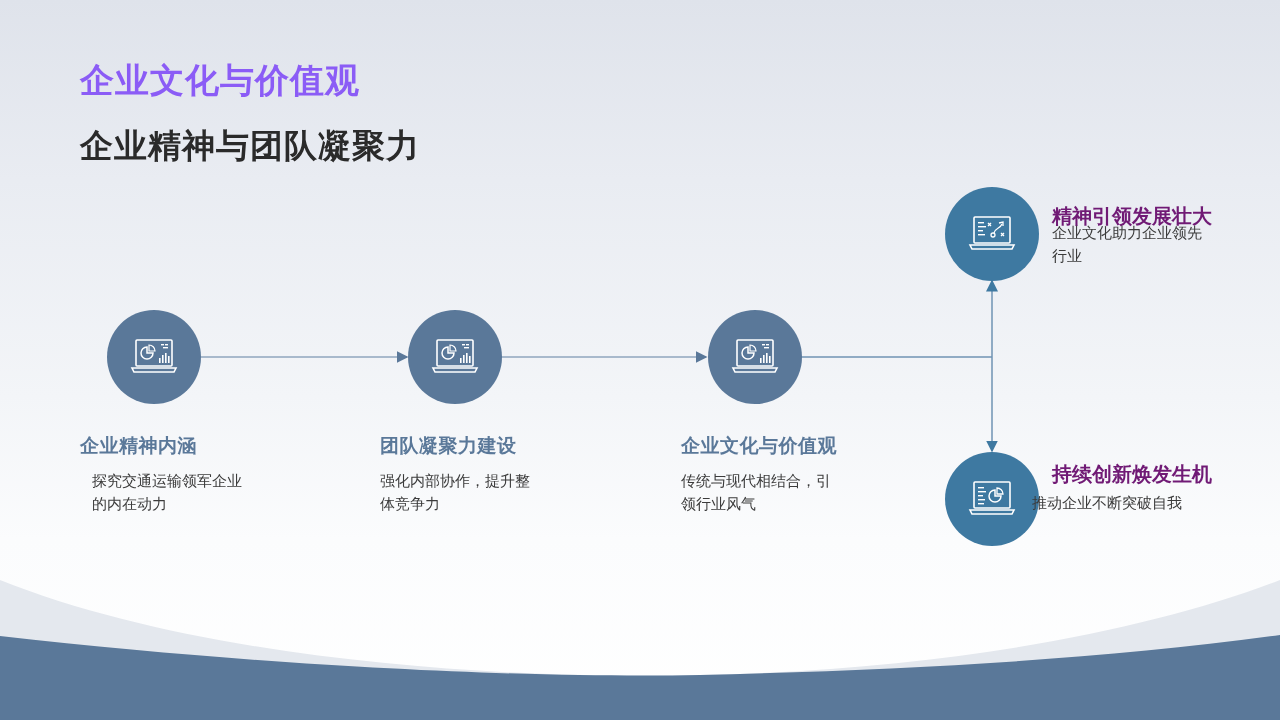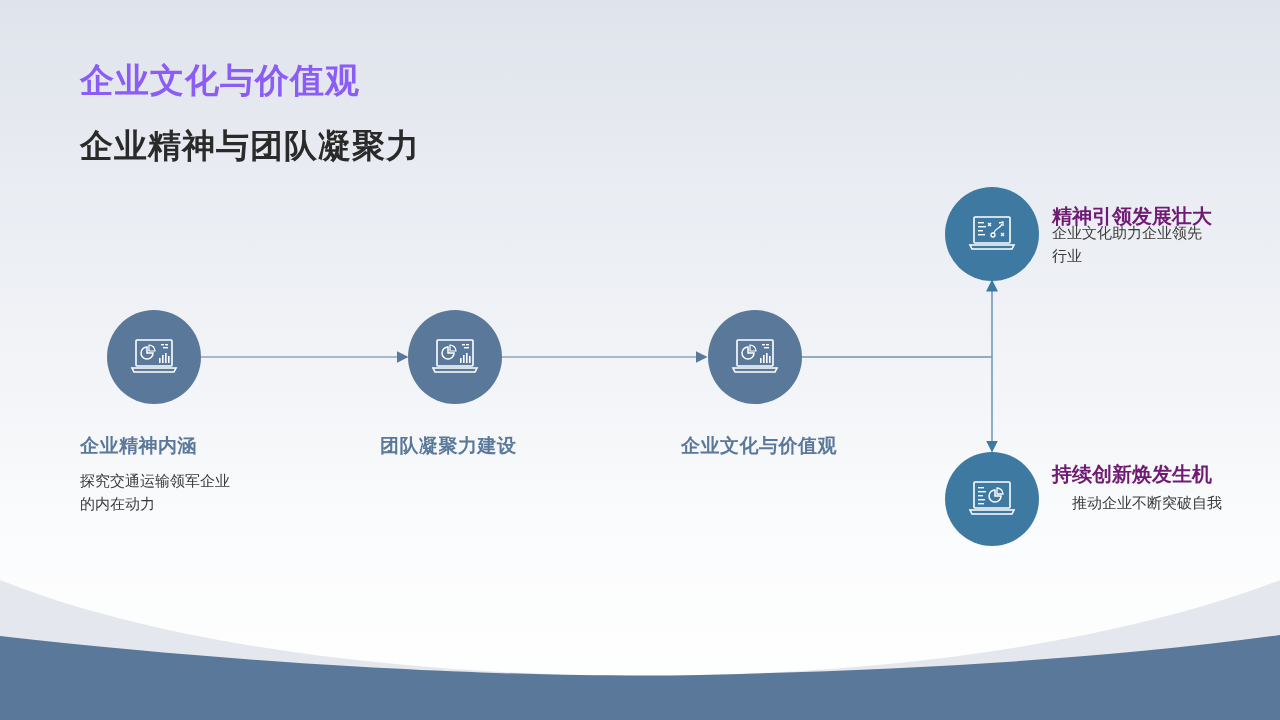--- a/index.html
+++ b/index.html
@@ -74,55 +74,57 @@
       <rect x="29" y="21" width="1.6" height="5" fill="#fff"></rect>
       <rect x="32" y="18" width="1.6" height="8" fill="#fff"></rect>
       <rect x="35" y="16" width="1.6" height="10" fill="#fff"></rect>
       <rect x="38" y="19" width="1.6" height="7" fill="#fff"></rect>
       <rect x="31" y="7" width="3" height="1.4" fill="#fff"></rect>
         <rect x="35" y="7" width="3" height="1.4" fill="#fff"></rect>
       <rect x="33" y="10" width="5" height="1.4" fill="#fff"></rect>
     </svg>
   </div>
   <div class="step-title" style="left:80px; top:433px;">企业精神内涵</div>
-  <div class="step-desc" style="left:80px; top:470px;">探究交通运输领军企业的内在动力</div>
+  <div class="step-desc" style="left:92px; top:470px;">探究交通运输领军企业的内在动力</div>
 
   <div class="node main" style="left:408px; top:310px;">
     <svg viewBox="0 0 48 40">
       <rect x="6" y="3" width="36" height="26" rx="1" fill="none" stroke="#fff" stroke-width="1.6"></rect>
       <path d="M2,31 L46,31 L44,35 L4,35 Z" fill="none" stroke="#fff" stroke-width="1.6"></path>
       <path d="M17,10 A6,6 0 1 0 23,16 L17,16 Z" fill="none" stroke="#fff" stroke-width="1.5"></path>
       <path d="M18,15 L24,15 A6,6 0 0 0 18,9 Z" fill="none" stroke="#fff" stroke-width="1.2" transform="translate(1,-1)"></path>
       <rect x="29" y="21" width="1.6" height="5" fill="#fff"></rect>
       <rect x="32" y="18" width="1.6" height="8" fill="#fff"></rect>
       <rect x="35" y="16" width="1.6" height="10" fill="#fff"></rect>
       <rect x="38" y="19" width="1.6" height="7" fill="#fff"></rect>
       <rect x="31" y="7" width="3" height="1.4" fill="#fff"></rect>
         <rect x="35" y="7" width="3" height="1.4" fill="#fff"></rect>
       <rect x="33" y="10" width="5" height="1.4" fill="#fff"></rect>
     </svg>
   </div>
   <div class="step-title" style="left:380px; top:433px;">团队凝聚力建设</div>
+  <div class="step-desc" style="left:380px; top:470px;">强化内部协作，提升整体竞争力</div>
 
   <div class="node main" style="left:708px; top:310px;">
     <svg viewBox="0 0 48 40">
       <rect x="6" y="3" width="36" height="26" rx="1" fill="none" stroke="#fff" stroke-width="1.6"></rect>
       <path d="M2,31 L46,31 L44,35 L4,35 Z" fill="none" stroke="#fff" stroke-width="1.6"></path>
       <path d="M17,10 A6,6 0 1 0 23,16 L17,16 Z" fill="none" stroke="#fff" stroke-width="1.5"></path>
       <path d="M18,15 L24,15 A6,6 0 0 0 18,9 Z" fill="none" stroke="#fff" stroke-width="1.2" transform="translate(1,-1)"></path>
       <rect x="29" y="21" width="1.6" height="5" fill="#fff"></rect>
       <rect x="32" y="18" width="1.6" height="8" fill="#fff"></rect>
       <rect x="35" y="16" width="1.6" height="10" fill="#fff"></rect>
       <rect x="38" y="19" width="1.6" height="7" fill="#fff"></rect>
       <rect x="31" y="7" width="3" height="1.4" fill="#fff"></rect>
         <rect x="35" y="7" width="3" height="1.4" fill="#fff"></rect>
       <rect x="33" y="10" width="5" height="1.4" fill="#fff"></rect>
     </svg>
   </div>
   <div class="step-title" style="left:681px; top:433px;">企业文化与价值观</div>
+  <div class="step-desc" style="left:681px; top:470px;">传统与现代相结合，引领行业风气</div>
 
   <div class="node branch" style="left:945px; top:187px;">
     <svg viewBox="0 0 48 40">
       <rect x="6" y="3" width="36" height="26" rx="1" fill="none" stroke="#fff" stroke-width="1.6"></rect>
       <path d="M2,31 L46,31 L44,35 L4,35 Z" fill="none" stroke="#fff" stroke-width="1.6"></path>
       <rect x="10" y="8" width="6" height="1.4" fill="#fff"></rect>
         <rect x="10" y="12" width="8" height="1.4" fill="#fff"></rect>
       <rect x="10" y="16" width="5" height="1.4" fill="#fff"></rect>
         <rect x="10" y="20" width="7" height="1.4" fill="#fff"></rect>
       <path d="M20,9 l3,3 M23,9 l-3,3" stroke="#fff" stroke-width="1.3"></path>
@@ -142,20 +144,20 @@
       <rect x="10" y="8" width="6" height="1.4" fill="#fff"></rect>
         <rect x="10" y="12" width="8" height="1.4" fill="#fff"></rect>
       <rect x="10" y="16" width="5" height="1.4" fill="#fff"></rect>
         <rect x="10" y="20" width="7" height="1.4" fill="#fff"></rect>
       <rect x="10" y="24" width="6" height="1.4" fill="#fff"></rect>
       <path d="M27,11 A6,6 0 1 0 33,17 L27,17 Z" fill="none" stroke="#fff" stroke-width="1.5"></path>
       <path d="M29,9 L29,15 L35,15 A6,6 0 0 0 29,9 Z" fill="none" stroke="#fff" stroke-width="1.3"></path>
     </svg>
   </div>
   <div class="branch-title" style="left:1052px; top:461px;">持续创新焕发生机</div>
-  <div class="branch-desc" style="left:1072px; top:492px;">推动企业不断突破自我</div>
+  <div class="branch-desc" style="left:1032px; top:492px;">推动企业不断突破自我</div>
 
   <svg class="wave" viewBox="0 0 1280 180" preserveAspectRatio="none">
     <path d="M0,40 C200,120 500,140 700,135 C950,130 1150,90 1280,40 L1280,180 L0,180 Z" fill="#e4e8ee"></path>
     <path d="M0,96 C300,130 560,138 700,135 C900,130 1100,120 1280,95 L1280,180 L0,180 Z" fill="#5a7899"></path>
   </svg>
 
 </div>
 
 </body></html>

